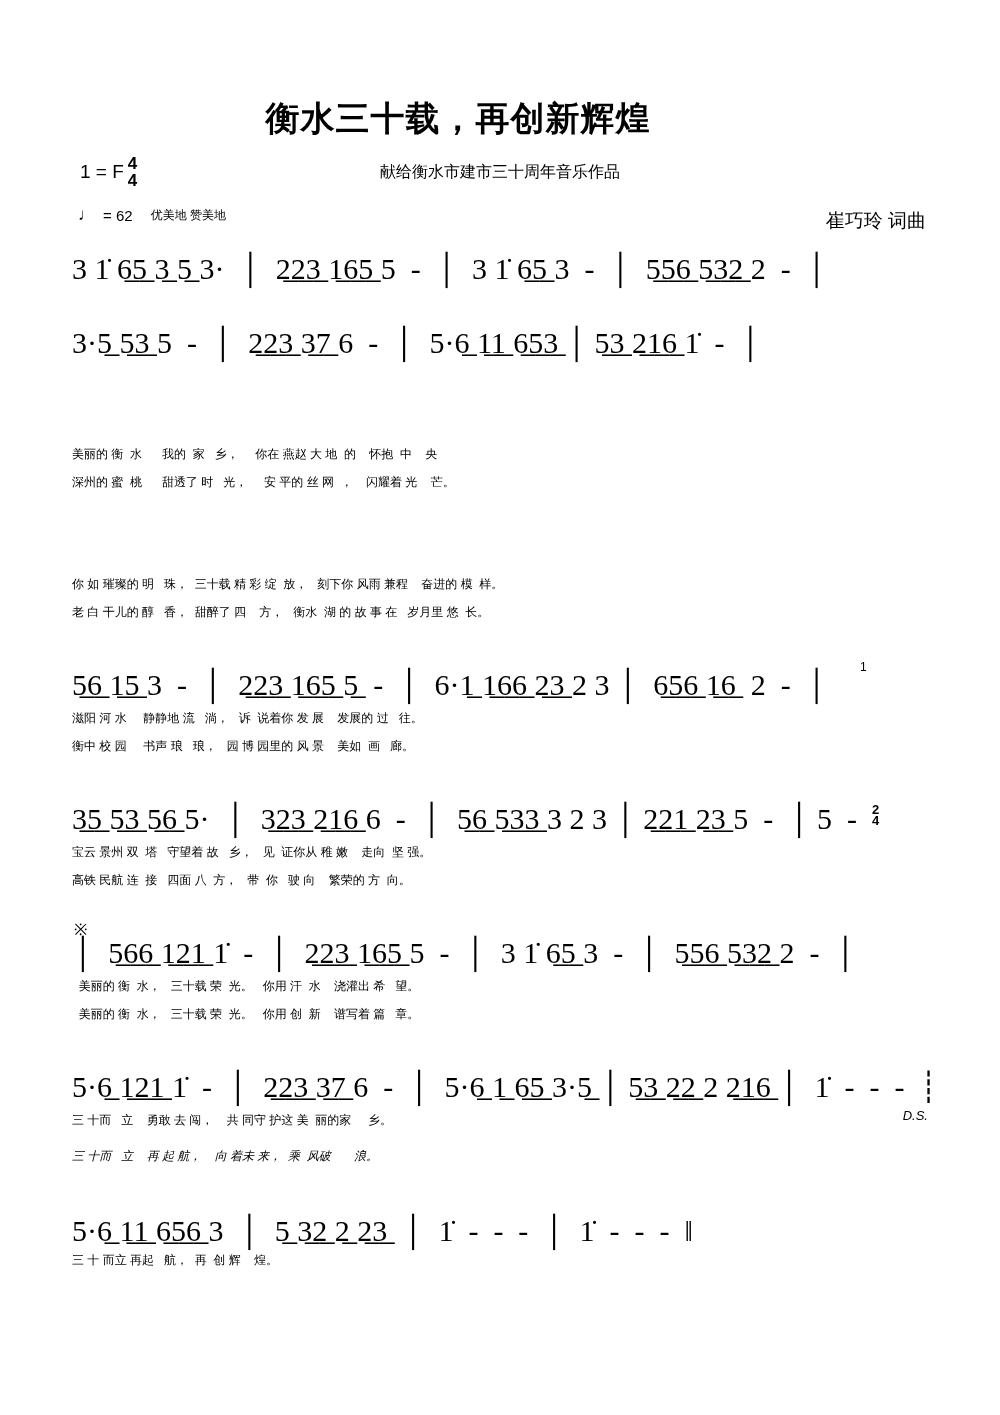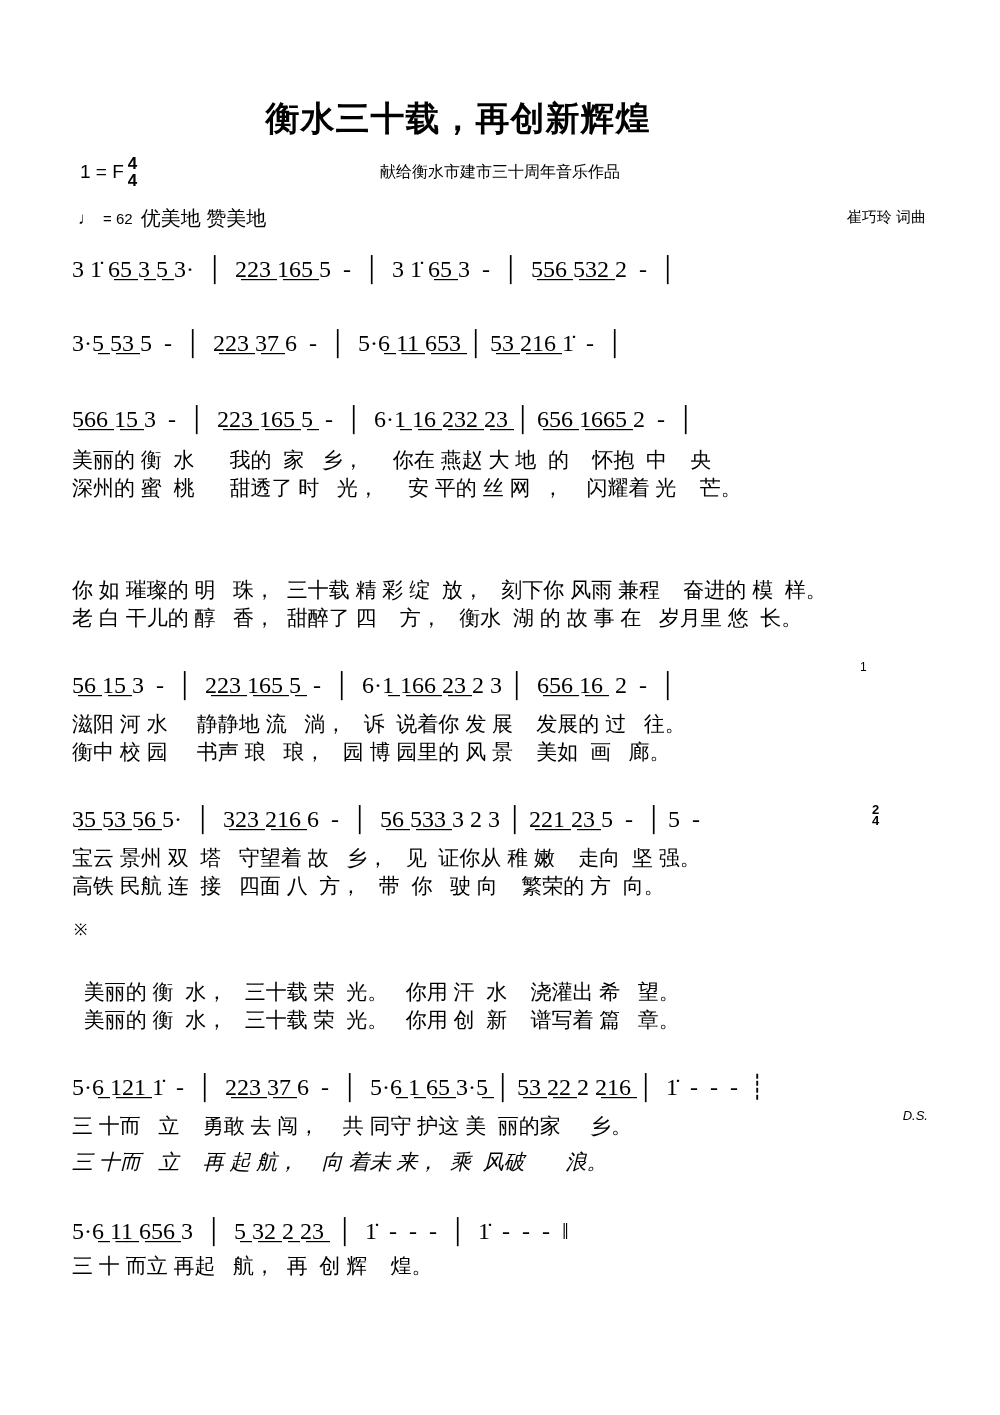--- a/index.html
+++ b/index.html
@@ -29,45 +29,45 @@
     display:flex; align-items:center; gap:4px;
   }
   .frac { display:inline-flex; flex-direction:column; align-items:center; line-height:1.0; font-weight:bold; font-size:17px; }
   .frac span { display:block; }
   .tempo {
     position:absolute; top:205px; left:78px;
     font-size:15px;
     display:flex; align-items:center; gap:8px;
   }
   .tempo .notehead { font-size:17px; }
-  .expr { font-size:20px; }
+  .expr { font-size:12px; margin-left:10px; }
   .composer {
     position:absolute; top:208px; right:74px;
-    font-size:15px;
+    font-size:19px;
   }
 
   
   .system {
     position:absolute;
     left:72px; width:860px;
     height:46px;
   }
   .notes {
     font-family:"Liberation Serif", serif;
-    font-size:24px;
+    font-size:30px;
     letter-spacing:0px;
     white-space:pre;
     position:relative;
     height:46px;
     line-height:46px;
   }
   .lyric-line {
     position:absolute;
     left:72px; width:860px;
-    font-size:21px;
+    font-size:12px;
     white-space:pre;
     letter-spacing:0px;
   }
   .ds-mark {
     position:absolute;
     font-style:italic;
     font-size:13px;
   }
   .segno {
     position:absolute;
@@ -106,23 +106,20 @@
   <div class="composer">崔巧玲 词曲</div>
 
   <div class="system" style="top:246px;">
     <div class="notes">3 1̇ 6̲5̲ 3̲ 5̲ 3·  │  2̲2̲3̲ 1̲6̲5̲ 5  -  │  3 1̇ 6̲5̲ 3  -  │  5̲5̲6̲ 5̲3̲2̲ 2  -  │</div>
   </div>
 
   <div class="system" style="top:320px;">
     <div class="notes">3·5̲ 5̲3̲ 5  -  │  2̲2̲3̲ 3̲7̲ 6  -  │  5·6̲ 1̲1̲ 6̲5̲3̲ │ 5̲3̲ 2̲1̲6̲ 1̇  -  │</div>
   </div>
 
-  <div class="system" style="top:396px;">
-    <div class="notes">5̲6̲6̲ 1̲5̲ 3  -  │  2̲2̲3̲ 1̲6̲5̲ 5̲  -  │  6·1̲ 1̲6̲ 2̲3̲2̲ 2̲3̲ │ 6̲5̲6̲ 1̲6̲6̲5̲ 2  -  │</div>
-  </div>
   <div class="lyric-line" style="top:446px;">美丽的 衡  水      我的  家   乡，     你在 燕赵 大 地  的    怀抱  中    央</div>
   <div class="lyric-line" style="top:474px;">深州的 蜜  桃      甜透了 时   光，     安 平的 丝 网  ，    闪耀着 光    芒。</div>
 
   <div class="lyric-line" style="top:576px;">你 如 璀璨的 明   珠，  三十载 精 彩 绽  放，   刻下你 风雨 兼程    奋进的 模  样。</div>
   <div class="lyric-line" style="top:604px;">老 白 干儿的 醇   香，  甜醉了 四    方，   衡水  湖 的 故 事 在   岁月里 悠  长。</div>
 
   <div class="system" style="top:662px;">
     <div class="notes">5̲6̲ 1̲5̲ 3  -  │  2̲2̲3̲ 1̲6̲5̲ 5̲  -  │  6·1̲ 1̲6̲6̲ 2̲3̲ 2 3 │  6̲5̲6̲ 1̲6̲  2  -  │</div>
   </div>
   <div class="small-sup" style="position:absolute; top:660px; left:860px;">1</div>
@@ -133,20 +130,23 @@
     <div class="notes">3̲5̲ 5̲3̲ 5̲6̲ 5·  │  3̲2̲3̲ 2̲1̲6̲ 6  -  │  5̲6̲ 5̲3̲3̲ 3 2 3 │ 2̲2̲1̲ 2̲3̲ 5  -  │ 5  -</div>
   </div>
   <div style="position:absolute; top:806px; left:872px;" class="meter-inline">
     <span>2</span>
     <span>4</span>
   </div>
   <div class="lyric-line" style="top:844px;">宝云 景州 双  塔   守望着 故   乡，   见  证你从 稚 嫩    走向  坚 强。</div>
   <div class="lyric-line" style="top:872px;">高铁 民航 连  接   四面 八  方，   带  你   驶 向    繁荣的 方  向。</div>
 
   <div class="segno" style="top:918px; left:74px;">※</div>
+  <div class="system" style="top:930px;">
+    <div class="notes">│  5̲6̲6̲ 1̲2̲1̲ 1̇  -  │  2̲2̲3̲ 1̲6̲5̲ 5  -  │  3 1̇ 6̲5̲ 3  -  │  5̲5̲6̲ 5̲3̲2̲ 2  -  │</div>
+  </div>
   <div class="lyric-line" style="top:978px;">  美丽的 衡  水，   三十载 荣  光。   你用 汗  水    浇灌出 希   望。</div>
   <div class="lyric-line" style="top:1006px;">  美丽的 衡  水，   三十载 荣  光。   你用 创  新    谱写着 篇   章。</div>
 
   <div class="system" style="top:1064px;">
     <div class="notes">5·6̲ 1̲2̲1̲ 1̇  -  │  2̲2̲3̲ 3̲7̲ 6  -  │  5·6̲ 1̲ 6̲5̲ 3·5̲ │ 5̲3̲ 2̲2̲ 2 2̲1̲6̲ │  1̇  -  -  -  ┊</div>
   </div>
   <div class="ds-mark" style="top:1108px; right:72px;">D.S.</div>
   <div class="lyric-line" style="top:1112px;">三 十而   立    勇敢 去 闯，    共 同守 护这 美  丽的家     乡。</div>
   <div class="lyric-line" style="top:1148px;font-style:italic;">三 十而   立    再 起 航，    向 着未 来，  乘  风破       浪。</div>
 

